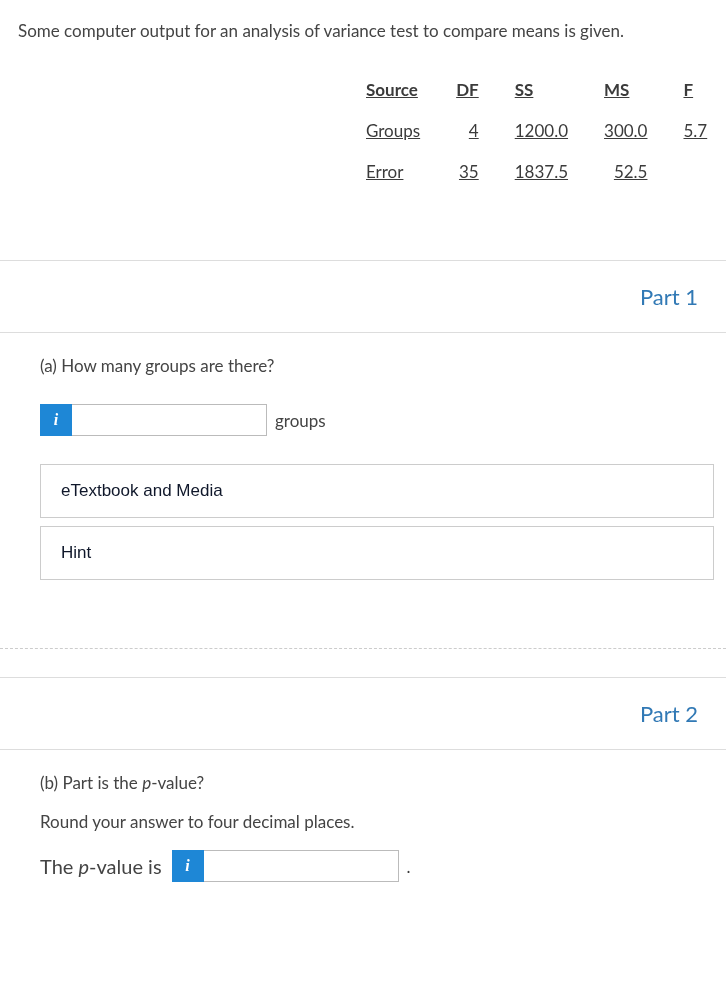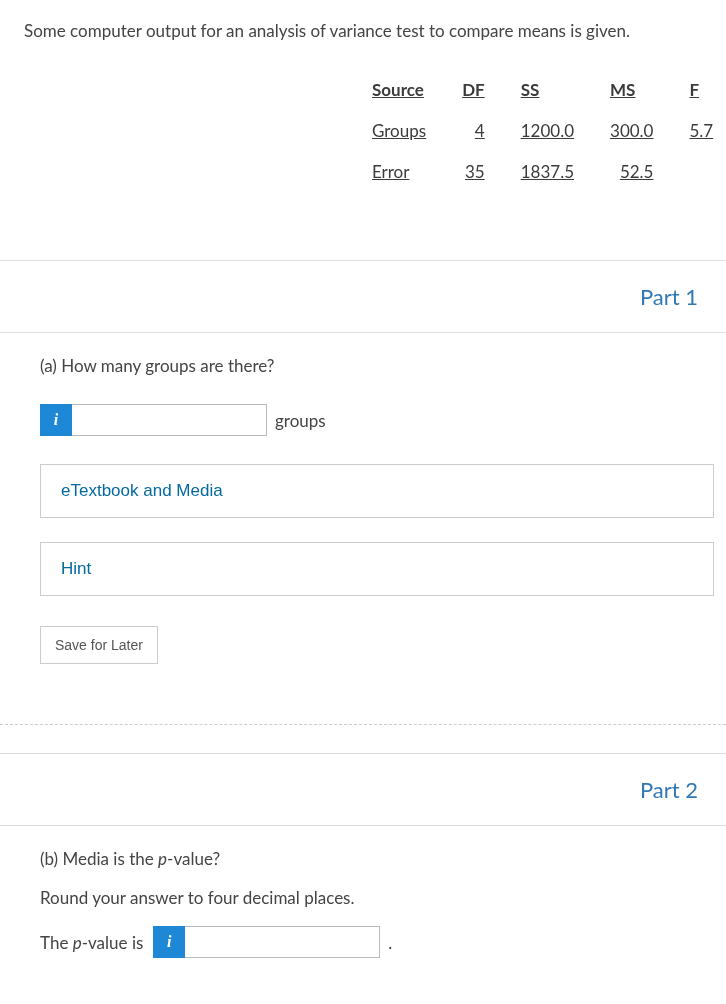--- a/index.html
+++ b/index.html
@@ -5,21 +5,21 @@
   * { box-sizing: border-box; }
   body {
     margin: 0;
     padding: 0;
     font-family: "Lato", "Helvetica Neue", Arial, sans-serif;
     color: #3b3b3b;
     font-size: 16px;
     background: #fff;
   }
   .intro-section {
-    padding: 20px 18px 40px 24px;
+    padding: 20px 18px 40px 18px;
     border-top: none;
   }
   .intro-text {
     font-size: 17px;
     color: #444;
     margin-bottom: 28px;
   }
   .anova-table {
     margin-left: 330px;
     border-collapse: collapse;
@@ -90,24 +90,24 @@
     margin-left: 8px;
     font-size: 17px;
     color: #444;
   }
   .wide-button {
     display: block;
     width: calc(100% - 0px);
     text-align: left;
     padding: 16px 20px;
     font-size: 17px;
-    color: #0369a1;
+    color: #0f172a;
     background: #fff;
     border: 1px solid #ccc;
-    margin-bottom: 24px;
+    margin-bottom: 8px;
     cursor: pointer;
   }
   .small-button {
     display: inline-block;
     padding: 10px 14px;
     font-size: 14px;
     color: #555;
     background: #fff;
     border: 1px solid #ccc;
     cursor: pointer;
@@ -123,21 +123,21 @@
   .sub-text {
     font-size: 17px;
     color: #444;
     margin-bottom: 18px;
   }
   .inline-input-row {
     display: flex;
     align-items: center;
   }
   .inline-label {
-    font-size: 17px;
+    font-size: 20px;
     color: #444;
     margin-right: 10px;
   }
   .italic { font-style: italic; }
   .period {
     margin-left: 8px;
     font-size: 17px;
   }
 </style>
 </head>
@@ -177,29 +177,28 @@
 <div class="part-header">Part 1</div>
 <div class="part-body dashed-bottom">
   <div class="question-text">(a) How many groups are there?</div>
   <div class="input-row">
     <div class="info-btn">i</div>
     <input class="answer-input" type="text" style="">
     <span class="unit-label">groups</span>
   </div>
   <button class="wide-button">eTextbook and Media</button>
   <button class="wide-button">Hint</button>
-  <button class="small-button">Save for Later</button>
 </div>
 
 <div class="part-spacer"></div>
 
 <div class="part-header">Part 2</div>
 <div class="part-body">
   <div class="sub-text">
-    <span>(b) Media is the </span><span class="italic">p</span><span>-value?</span>
+    <span>(b) Part is the </span><span class="italic">p</span><span>-value?</span>
   </div>
   <div class="sub-text">Round your answer to four decimal places.</div>
   <div class="inline-input-row">
     <span class="inline-label">
       <span>The </span><span class="italic">p</span><span>-value is</span>
     </span>
     <div class="info-btn">i</div>
     <input class="answer-input" type="text" style="">
     <span class="period">.</span>
   </div>

